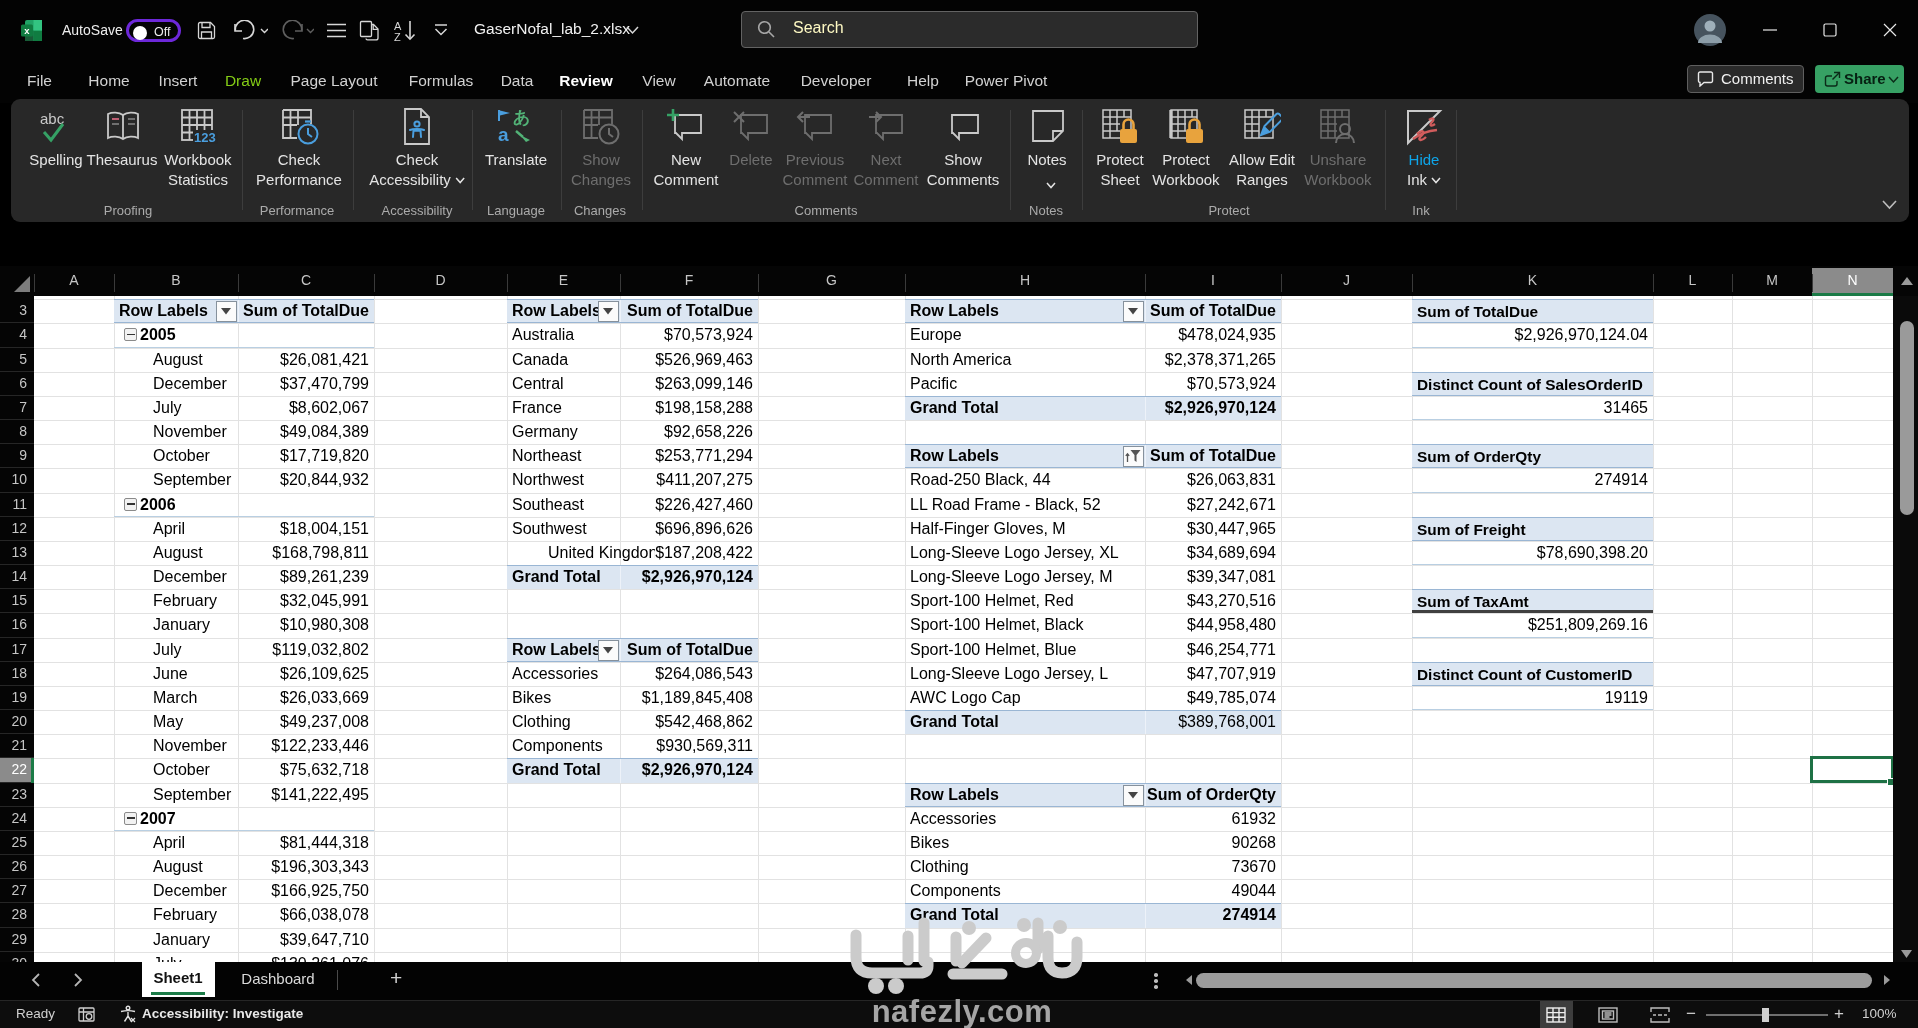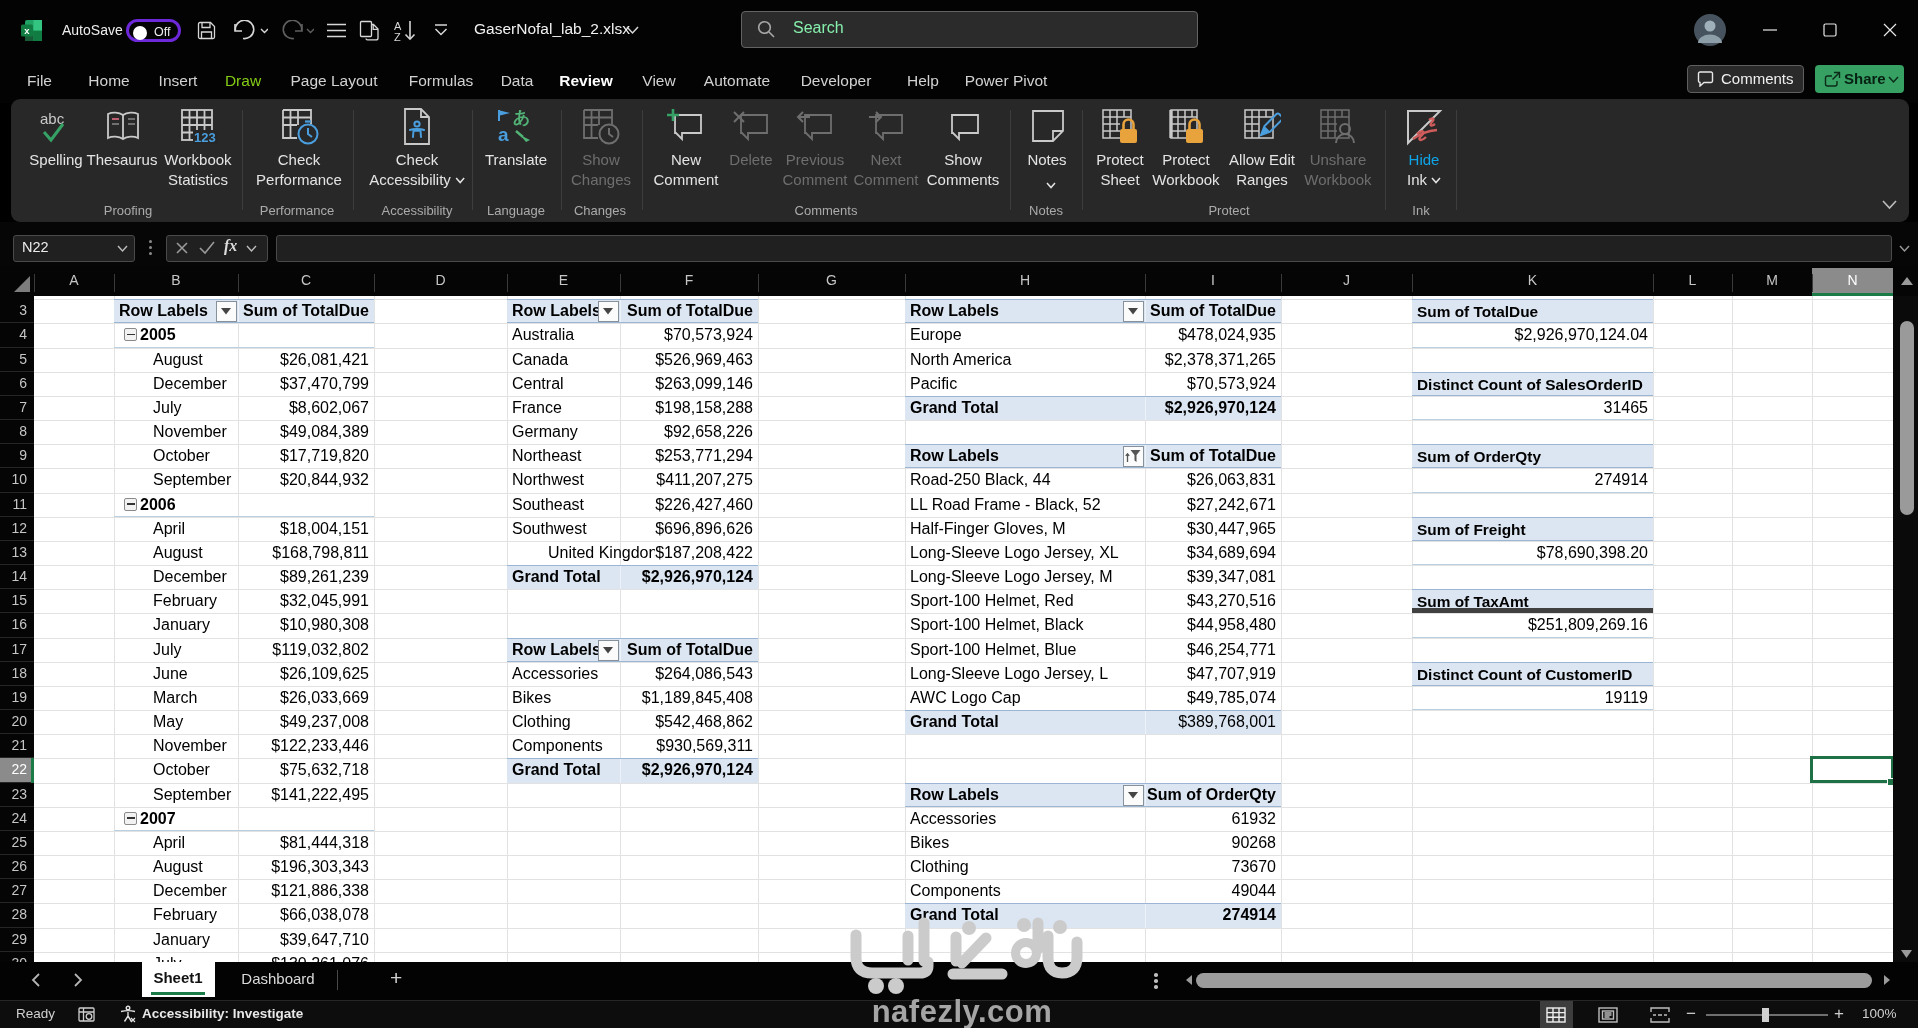--- a/index.html
+++ b/index.html
@@ -62,21 +62,21 @@
       </svg>
       <div class="abs" style="left:474px;top:20px;font-size:15.5px;color:#f2f2f2;">GaserNofal_lab_2.xlsx</div>
       <svg class="ico" style="left:626px;top:26px" width="13" height="9" viewBox="0 0 13 9" fill="none" stroke="#d7d7d7" stroke-width="1.5">
 <path d="M1 1 l5.5 6 5.5-6"></path>
       </svg>
       <div class="abs" style="left:741px;top:11px;width:457px;height:37px;background:#2b2b2b;border:1px solid #636363;border-radius:4px;"></div>
       <svg class="ico" style="left:757px;top:20px" width="18" height="18" viewBox="0 0 18 18" fill="none" stroke="#a8a8a8" stroke-width="1.6">
 <circle cx="7.5" cy="7.5" r="5.8"></circle>
         <path d="M12 12 L17 17"></path>
       </svg>
-      <div class="abs" style="left:793px;top:19px;font-size:16px;color:#86efac;">Search</div>
+      <div class="abs" style="left:793px;top:19px;font-size:16px;color:#fef9c3;">Search</div>
       <svg class="ico" style="left:1694px;top:14px" width="32" height="32" viewBox="0 0 32 32">
 <circle cx="16" cy="16" r="16" fill="#46535e"></circle>
 <circle cx="16" cy="12" r="5.5" fill="#9fb0ba"></circle>
 <path d="M4 29 a12 8.5 0 0 1 24 0 Z" fill="#8d9ea9"></path>
       </svg>
       <svg class="ico" style="left:1762px;top:22px" width="16" height="16" viewBox="0 0 16 16" stroke="#e8e8e8" stroke-width="1.2">
 <path d="M1 8 H15"></path>
       </svg>
       <svg class="ico" style="left:1822px;top:22px" width="16" height="16" viewBox="0 0 16 16" fill="none" stroke="#e8e8e8" stroke-width="1.2">
 <rect x="2" y="2" width="12" height="12" rx="1.5"></rect>
@@ -311,45 +311,20 @@
 <path d="M8 31 c8-6 14-8 24-9" fill="none" stroke="#d05c5c" stroke-width="2.4"></path>
       </svg>
       <div class="abs" style="left:1424px;top:48px;transform:translateX(-50%);font-size:15px;color:#0ea5e9;white-space:nowrap;">Hide</div>
       <div class="abs" style="left:1424px;top:68px;transform:translateX(-50%);font-size:15px;color:#e4e4e4;white-space:nowrap;">Ink<svg style="display:inline-block;vertical-align:middle;margin-left:4px;position:relative;top:-1px" width="10" height="7" viewBox="0 0 10 7">
           <path d="M1 1 l4 4.5 4-4.5" fill="none" stroke="#e4e4e4" stroke-width="1.5"></path>
         </svg></div>
       <div class="abs" style="left:1421px;top:100px;transform:translateX(-50%);font-size:13px;color:#ababab;">Ink</div>
       <div class="abs" style="left:1456px;top:7px;width:1px;height:100px;background:#3d3d3d;"></div>
       <svg class="ico" style="left:1882px;top:97px" width="15" height="10" viewBox="0 0 15 10" fill="none" stroke="#bdbdbd" stroke-width="1.6">
 <path d="M1 1 l6.5 7 6.5-7"></path>
-      </svg>
-    </div>
-<div class="abs" style="left:0;top:222px;width:1918px;height:44px;background:#060606;">
-      <div class="abs" style="left:13px;top:13px;width:122px;height:27px;background:#202020;border:1px solid #4a4a4a;border-radius:3px;"></div>
-      <div class="abs" style="left:22px;top:17px;font-size:14.5px;color:#ececec;">N22</div>
-      <svg class="ico" style="left:117px;top:23px" width="11" height="8" viewBox="0 0 11 8" fill="none" stroke="#bdbdbd" stroke-width="1.4">
-<path d="M1 1 l4.5 5 4.5-5"></path>
-      </svg>
-      <div class="abs" style="left:149px;top:18px;width:3px;height:3px;background:#8a8a8a;border-radius:50%;"></div>
-      <div class="abs" style="left:149px;top:24px;width:3px;height:3px;background:#8a8a8a;border-radius:50%;"></div>
-      <div class="abs" style="left:149px;top:30px;width:3px;height:3px;background:#8a8a8a;border-radius:50%;"></div>
-      <div class="abs" style="left:166px;top:13px;width:102px;height:27px;background:#202020;border:1px solid #4a4a4a;border-radius:3px;"></div>
-      <svg class="ico" style="left:175px;top:19px" width="14" height="14" viewBox="0 0 14 14" stroke="#9a9a9a" stroke-width="1.6">
-<path d="M2 2 L12 12 M12 2 L2 12"></path>
-      </svg>
-      <svg class="ico" style="left:199px;top:19px" width="16" height="14" viewBox="0 0 16 14" fill="none" stroke="#9a9a9a" stroke-width="1.6">
-<path d="M1 7 l5 5 9-11"></path>
-      </svg>
-      <div class="abs" style="left:224px;top:15px;font-size:16px;font-style:italic;font-weight:bold;color:#dcdcdc;font-family:'Liberation Serif',serif;">fx</div>
-      <svg class="ico" style="left:246px;top:23px" width="11" height="8" viewBox="0 0 11 8" fill="none" stroke="#bdbdbd" stroke-width="1.4">
-<path d="M1 1 l4.5 5 4.5-5"></path>
-      </svg>
-      <div class="abs" style="left:276px;top:13px;width:1616px;height:27px;background:#202020;border:1px solid #4a4a4a;border-radius:3px;"></div>
-      <svg class="ico" style="left:1899px;top:23px" width="11" height="8" viewBox="0 0 11 8" fill="none" stroke="#9a9a9a" stroke-width="1.4">
-<path d="M1 1 l4.5 5 4.5-5"></path>
       </svg>
     </div>
 <div class="abs" style="left:34px;top:296px;width:1859px;height:666px;background:#fff;"></div>
     <svg class="abs" style="left:34px;top:296px" width="1862" height="666" viewBox="0 0 1862 666">
       <line x1="80.5" y1="0" x2="80.5" y2="666" stroke="#e2e2e2" stroke-width="1"></line>
       <line x1="204.5" y1="0" x2="204.5" y2="666" stroke="#e2e2e2" stroke-width="1"></line>
       <line x1="340.5" y1="0" x2="340.5" y2="666" stroke="#e2e2e2" stroke-width="1"></line>
       <line x1="473.5" y1="0" x2="473.5" y2="666" stroke="#e2e2e2" stroke-width="1"></line>
       <line x1="586.5" y1="0" x2="586.5" y2="666" stroke="#e2e2e2" stroke-width="1"></line>
       <line x1="724.5" y1="0" x2="724.5" y2="666" stroke="#e2e2e2" stroke-width="1"></line>
@@ -436,21 +411,21 @@
         <div style="position:absolute;left:0;top:459.17px;width:260px;height:24.167px;line-height:24.167px;white-space:nowrap;left:124px;width:136px;text-align:right;padding-right:5px;">$75,632,718</div>
         <div style="position:absolute;left:0;top:483.34px;width:260px;height:24.167px;line-height:24.167px;white-space:nowrap;padding-left:39px;overflow:hidden;width:123px;">September</div>
         <div style="position:absolute;left:0;top:483.34px;width:260px;height:24.167px;line-height:24.167px;white-space:nowrap;left:124px;width:136px;text-align:right;padding-right:5px;">$141,222,495</div>
         <div style="position:absolute;left:0;top:507.51px;width:260px;height:24.167px;line-height:24.167px;white-space:nowrap;border-bottom:1px solid #b9cfe2;"></div>
         <div style="position:absolute;left:0;top:507.51px;width:260px;height:24.167px;line-height:24.167px;white-space:nowrap;padding-left:5px;font-weight:bold;overflow:hidden;width:123px;"><span style="padding-left:21px">2007</span></div>
         <div style="position:absolute;left:0;top:531.67px;width:260px;height:24.167px;line-height:24.167px;white-space:nowrap;padding-left:39px;overflow:hidden;width:123px;">April</div>
         <div style="position:absolute;left:0;top:531.67px;width:260px;height:24.167px;line-height:24.167px;white-space:nowrap;left:124px;width:136px;text-align:right;padding-right:5px;">$81,444,318</div>
         <div style="position:absolute;left:0;top:555.84px;width:260px;height:24.167px;line-height:24.167px;white-space:nowrap;padding-left:39px;overflow:hidden;width:123px;">August</div>
         <div style="position:absolute;left:0;top:555.84px;width:260px;height:24.167px;line-height:24.167px;white-space:nowrap;left:124px;width:136px;text-align:right;padding-right:5px;">$196,303,343</div>
         <div style="position:absolute;left:0;top:580.01px;width:260px;height:24.167px;line-height:24.167px;white-space:nowrap;padding-left:39px;overflow:hidden;width:123px;">December</div>
-        <div style="position:absolute;left:0;top:580.01px;width:260px;height:24.167px;line-height:24.167px;white-space:nowrap;left:124px;width:136px;text-align:right;padding-right:5px;">$121,886,338</div>
+        <div style="position:absolute;left:0;top:580.01px;width:260px;height:24.167px;line-height:24.167px;white-space:nowrap;left:124px;width:136px;text-align:right;padding-right:5px;">$166,925,750</div>
         <div style="position:absolute;left:0;top:604.18px;width:260px;height:24.167px;line-height:24.167px;white-space:nowrap;padding-left:39px;overflow:hidden;width:123px;">February</div>
         <div style="position:absolute;left:0;top:604.18px;width:260px;height:24.167px;line-height:24.167px;white-space:nowrap;left:124px;width:136px;text-align:right;padding-right:5px;">$66,038,078</div>
         <div style="position:absolute;left:0;top:628.34px;width:260px;height:24.167px;line-height:24.167px;white-space:nowrap;padding-left:39px;overflow:hidden;width:123px;">January</div>
         <div style="position:absolute;left:0;top:628.34px;width:260px;height:24.167px;line-height:24.167px;white-space:nowrap;left:124px;width:136px;text-align:right;padding-right:5px;">$39,647,710</div>
         <div style="position:absolute;left:0;top:652.51px;width:260px;height:24.167px;line-height:24.167px;white-space:nowrap;padding-left:39px;overflow:hidden;width:123px;">July</div>
         <div style="position:absolute;left:0;top:652.51px;width:260px;height:24.167px;line-height:24.167px;white-space:nowrap;left:124px;width:136px;text-align:right;padding-right:5px;">$130,261,076</div>
       </div>
       <div class="abs" style="left:507px;top:299.20px;width:251px;font-size:16px;color:#000;">
         <div style="position:absolute;left:0;top:0.00px;width:251px;height:24.167px;line-height:24.167px;white-space:nowrap;background:#dce6f2;border-top:1px solid #9ab6d4;border-bottom:1px solid #9ab6d4;font-weight:bold;"></div>
         <div style="position:absolute;left:113px;top:1.00px;width:1px;height:22.17px;background:#edf2f9;"></div>
@@ -573,21 +548,21 @@
       </div>
       <div class="abs" style="left:1412px;top:444.20px;width:241px;font-size:16px;color:#000;">
         <div style="position:absolute;left:0;top:0;width:241px;height:24.167px;line-height:24.167px;background:#dce6f2;border-top:1px solid #9ab6d4;border-bottom:1px solid #9ab6d4;font-weight:bold;padding-left:5px;white-space:nowrap;font-size:15.4px;">Sum of OrderQty</div>
         <div style="position:absolute;left:0;top:24.17px;width:241px;height:24.167px;line-height:24.167px;border-bottom:1px solid #b9cfe2;text-align:right;padding-right:5px;white-space:nowrap;">274914</div>
       </div>
       <div class="abs" style="left:1412px;top:516.70px;width:241px;font-size:16px;color:#000;">
         <div style="position:absolute;left:0;top:0;width:241px;height:24.167px;line-height:24.167px;background:#dce6f2;border-top:1px solid #9ab6d4;border-bottom:1px solid #9ab6d4;font-weight:bold;padding-left:5px;white-space:nowrap;font-size:15.4px;">Sum of Freight</div>
         <div style="position:absolute;left:0;top:24.17px;width:241px;height:24.167px;line-height:24.167px;border-bottom:1px solid #b9cfe2;text-align:right;padding-right:5px;white-space:nowrap;">$78,690,398.20</div>
       </div>
       <div class="abs" style="left:1412px;top:589.20px;width:241px;font-size:16px;color:#000;">
-        <div style="position:absolute;left:0;top:0;width:241px;height:24.167px;line-height:24.167px;background:#dce6f2;border-top:1px solid #9ab6d4;border-bottom:5px solid #404040;font-weight:bold;padding-left:5px;white-space:nowrap;font-size:15.4px;">Sum of TaxAmt</div>
+        <div style="position:absolute;left:0;top:0;width:241px;height:24.167px;line-height:24.167px;background:#dce6f2;border-top:1px solid #9ab6d4;border-bottom:3px solid #404040;font-weight:bold;padding-left:5px;white-space:nowrap;font-size:15.4px;">Sum of TaxAmt</div>
         <div style="position:absolute;left:0;top:24.17px;width:241px;height:24.167px;line-height:24.167px;border-bottom:1px solid #b9cfe2;text-align:right;padding-right:5px;white-space:nowrap;">$251,809,269.16</div>
       </div>
       <div class="abs" style="left:1412px;top:661.70px;width:241px;font-size:16px;color:#000;">
         <div style="position:absolute;left:0;top:0;width:241px;height:24.167px;line-height:24.167px;background:#dce6f2;border-top:1px solid #9ab6d4;border-bottom:1px solid #9ab6d4;font-weight:bold;padding-left:5px;white-space:nowrap;font-size:15.4px;">Distinct Count of CustomerID</div>
         <div style="position:absolute;left:0;top:24.17px;width:241px;height:24.167px;line-height:24.167px;border-bottom:1px solid #b9cfe2;text-align:right;padding-right:5px;white-space:nowrap;">19119</div>
       </div>
       <div class="abs" style="left:124px;top:328.37px;width:13px;height:13px;background:#f2f2f2;border:1px solid #8a8a8a;border-radius:2px;"></div>
       <div class="abs" style="left:126.5px;top:333.87px;width:8px;height:1.6px;background:#333;"></div>
       <div class="abs" style="left:124px;top:497.54px;width:13px;height:13px;background:#f2f2f2;border:1px solid #8a8a8a;border-radius:2px;"></div>
       <div class="abs" style="left:126.5px;top:503.04px;width:8px;height:1.6px;background:#333;"></div>

